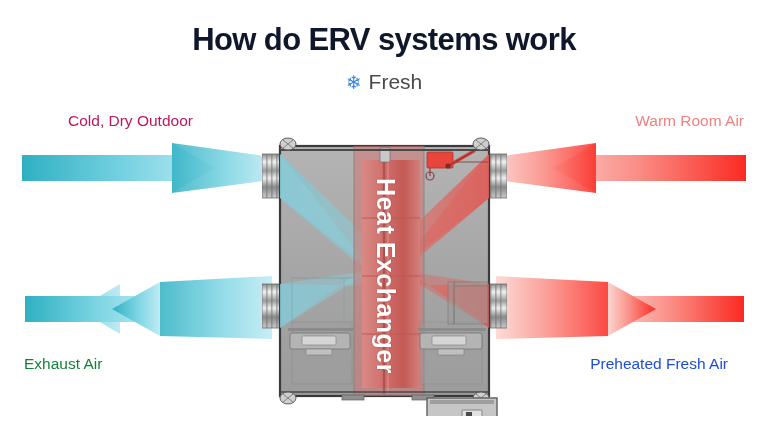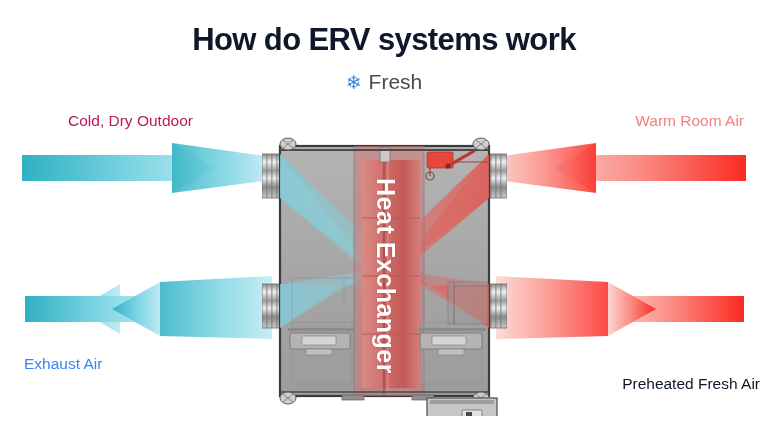--- a/index.html
+++ b/index.html
@@ -22,23 +22,23 @@
     position: absolute; left: 0; top: 70px; width: 768px;
     text-align: center;
     font-size: 21px; color: #4a4a4a; font-weight: 400;
     display: flex; align-items: center; justify-content: center; gap: 7px;
   }
   .snowflake { color: #3b87e0; font-size: 19px; line-height: 1; }
 
   
   .lbl { position: absolute; font-size: 15.5px; font-weight: 400; white-space: nowrap; }
   .lbl-cold  { left: 24px;  top: 112px; color: #be185d; margin-left: 44px; }
-  .lbl-exh   { left: 24px;  top: 355px; color: #3b82f6; }
+  .lbl-exh   { left: 24px;  top: 355px; color: #15803d; }
   .lbl-warm  { right: 24px; top: 112px; color: #f0817f; margin-left: 47px; }
-  .lbl-pre   { right: 8px; top: 355px; color: #0f172a; margin-top: 20px; }
+  .lbl-pre   { right: 40px; top: 355px; color: #1d4ed8; }
 
   
   .arrow { position: absolute; }
 
   
   #unit { position: absolute; left: 262px; top: 136px; width: 245px; height: 280px; }
 
   .hx-text {
     position: absolute;
     left: 50%; top: 50%;

